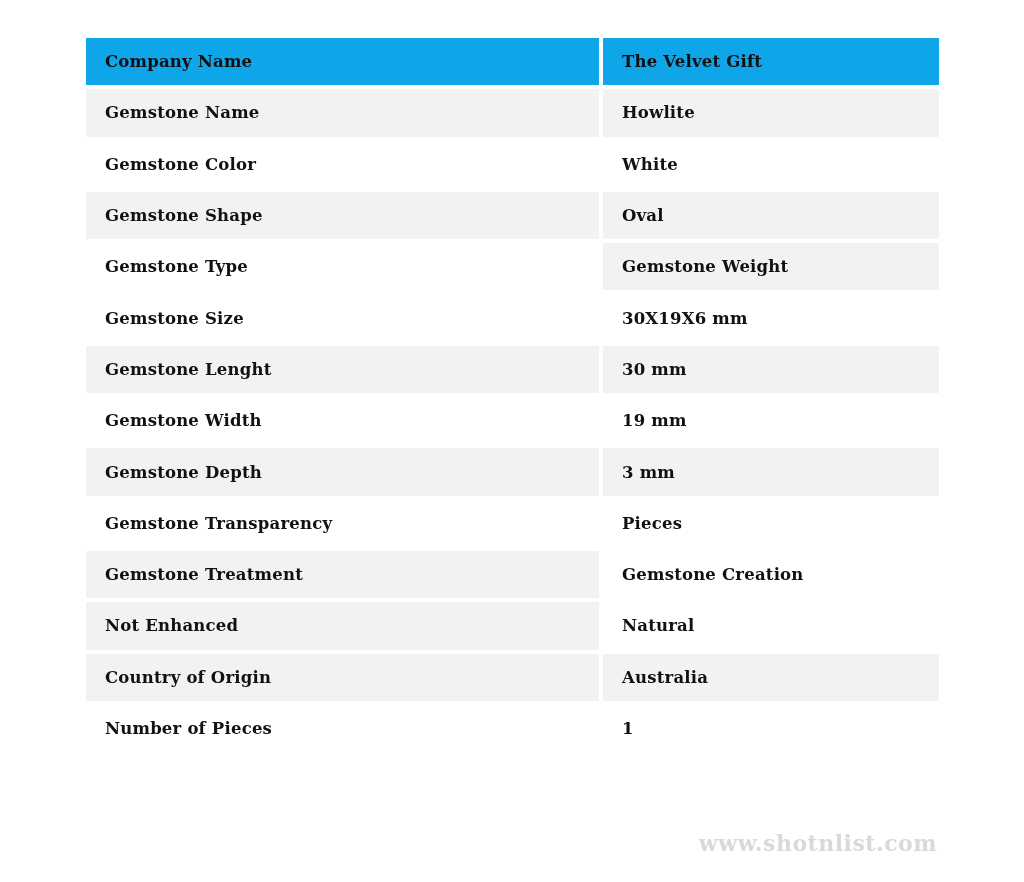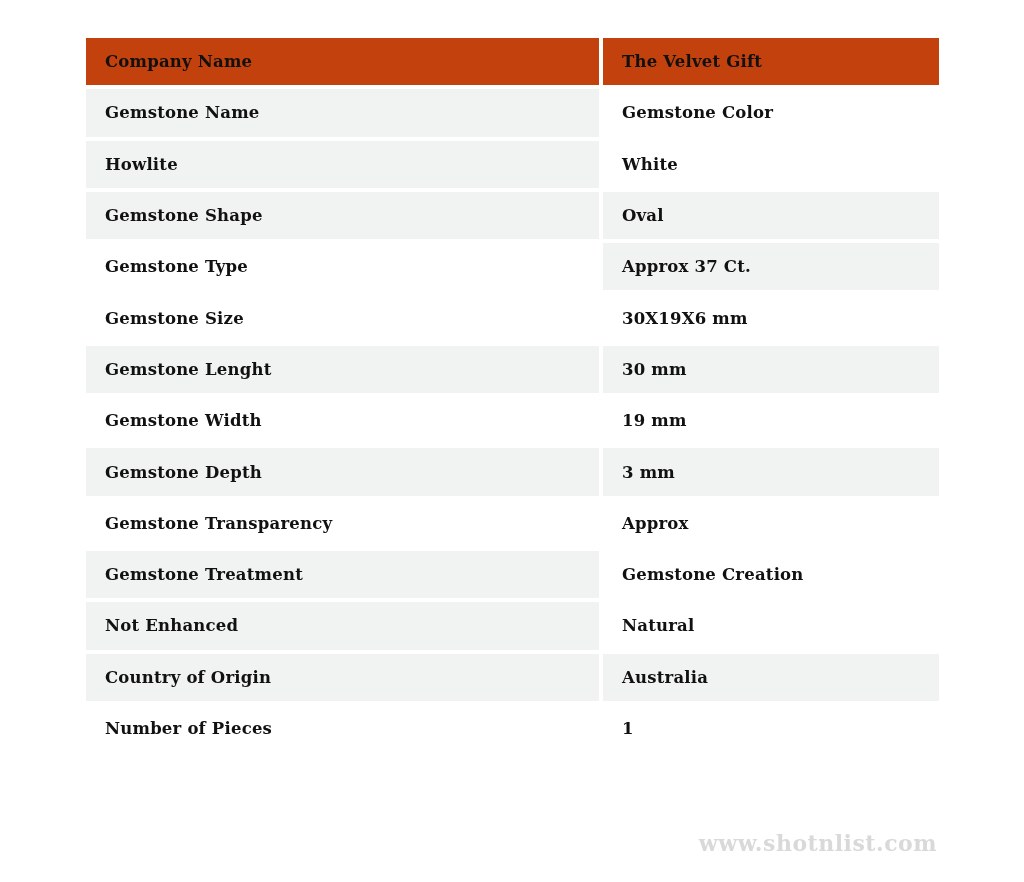--- a/index.html
+++ b/index.html
@@ -30,57 +30,57 @@
     align-items: center;
     box-sizing: border-box;
     padding-left: 19px;
     font-weight: bold;
     font-size: 16.5px;
     letter-spacing: 0.2px;
     color: #111111;
     white-space: nowrap;
     overflow: hidden;
   }
-  .row-first  { background: #c2410c; }
+  .row-first  { background: #0ea5e9; }
   .row-alt    { background: #f1f2f2; text-align: right; }
   .row-white  { background: #ffffff; }
   .watermark {
     position: absolute;
     right: 87px;
     top: 830px;
     font-weight: bold;
     font-size: 22px;
     letter-spacing: 0.5px;
     color: #d9d9d9;
   }
 </style>
 </head>
 <body>
 
 <div class="spec-table">
     <div class="cell row-first">Company Name</div>
     <div class="cell row-first">The Velvet Gift</div>
     <div class="cell row-alt">Gemstone Name</div>
+    <div class="cell row-alt">Howlite</div>
     <div class="cell row-white">Gemstone Color</div>
-    <div class="cell row-alt">Howlite</div>
     <div class="cell row-white">White</div>
     <div class="cell row-alt">Gemstone Shape</div>
     <div class="cell row-alt">Oval</div>
     <div class="cell row-white">Gemstone Type</div>
-    <div class="cell row-alt">Approx 37 Ct.</div>
+    <div class="cell row-alt">Gemstone Weight</div>
     <div class="cell row-white">Gemstone Size</div>
     <div class="cell row-white">30X19X6 mm</div>
     <div class="cell row-alt">Gemstone Lenght</div>
     <div class="cell row-alt">30 mm</div>
     <div class="cell row-white">Gemstone Width</div>
     <div class="cell row-white">19 mm</div>
     <div class="cell row-alt">Gemstone Depth</div>
     <div class="cell row-alt">3 mm</div>
     <div class="cell row-white">Gemstone Transparency</div>
-    <div class="cell row-white">Approx</div>
+    <div class="cell row-white">Pieces</div>
     <div class="cell row-alt">Gemstone Treatment</div>
     <div class="cell row-white">Gemstone Creation</div>
     <div class="cell row-alt">Not Enhanced</div>
     <div class="cell row-white">Natural</div>
     <div class="cell row-alt">Country of Origin</div>
     <div class="cell row-alt">Australia</div>
     <div class="cell row-white">Number of Pieces</div>
     <div class="cell row-white">1</div>
   </div>
 

